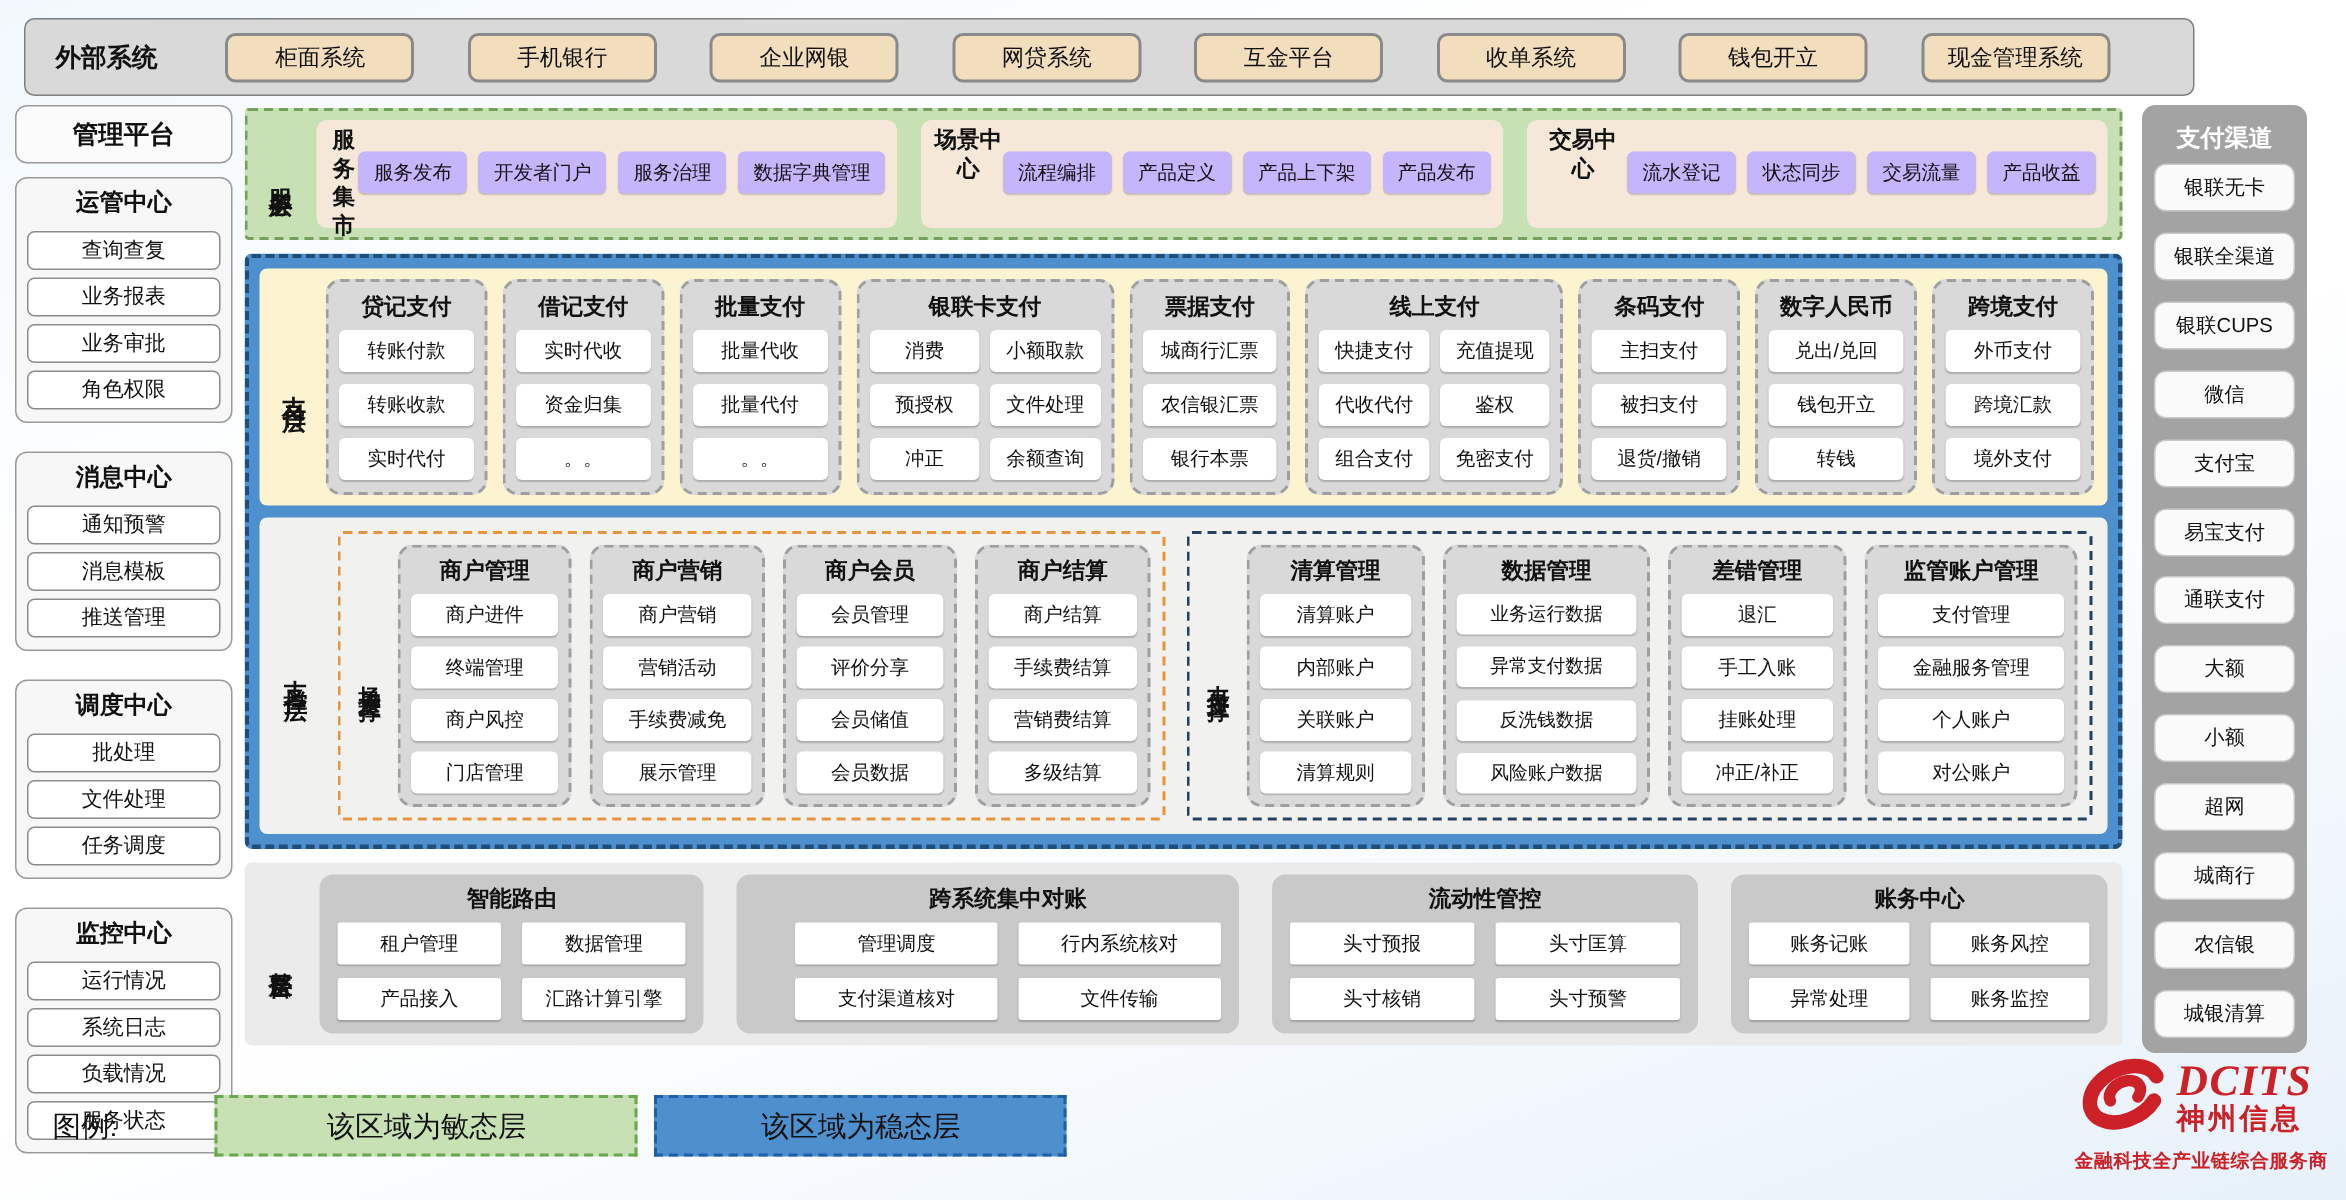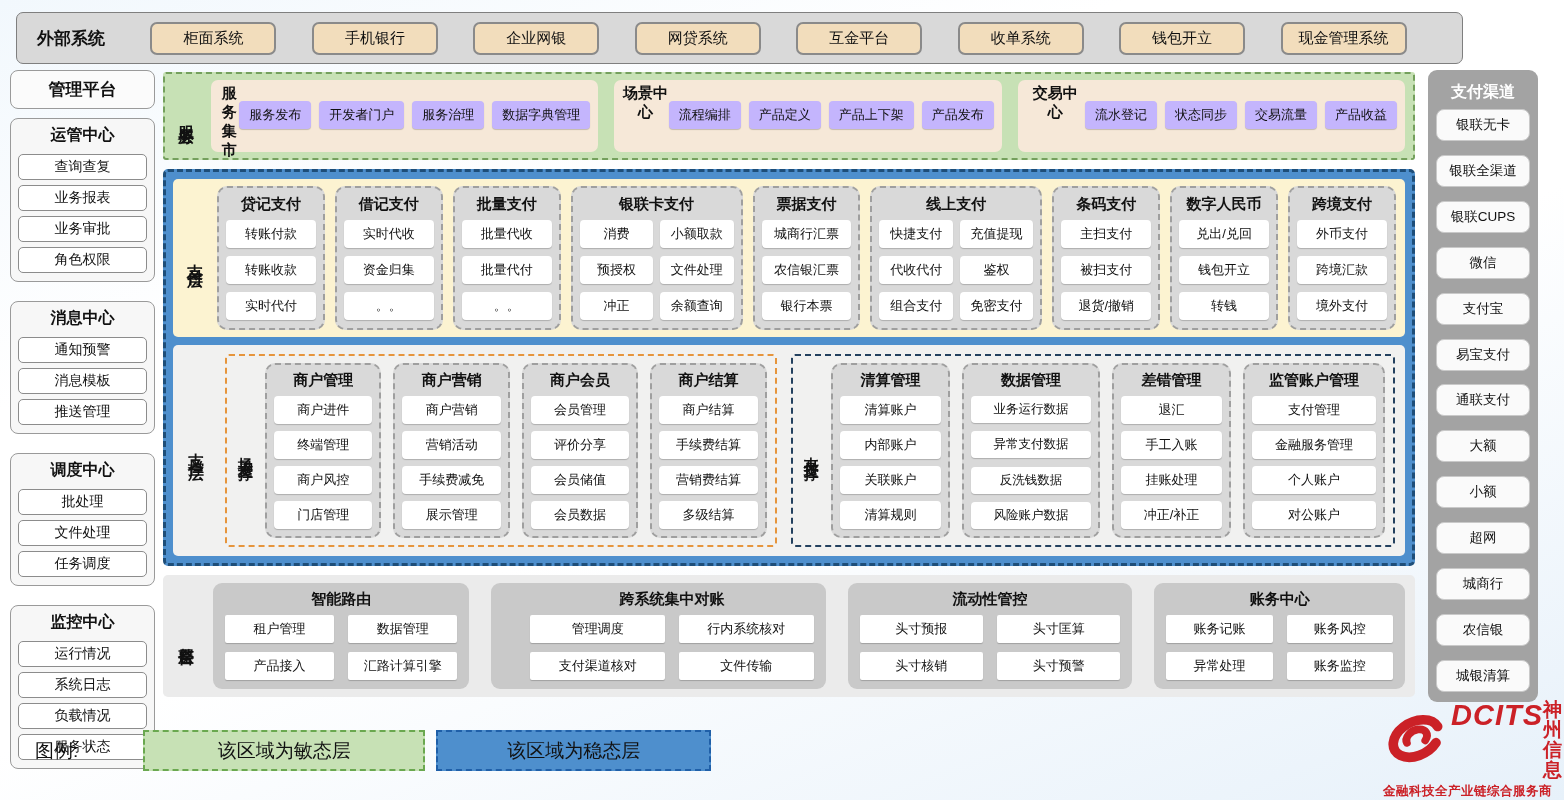--- a/index.html
+++ b/index.html
@@ -112,21 +112,21 @@
   .legend-agile { margin-left: 65px; width: 282px; height: 41px; background: #c7e1b5;
     border: 2px dashed #6aa84f; display: flex; align-items: center; justify-content: center;
     font-size: 19px; }
   .legend-stable { margin-left: 11px; width: 275px; height: 41px; background: #4e8fcd;
     border: 2px dashed #1f5fa8; display: flex; align-items: center; justify-content: center;
     font-size: 19px; }
 
   
   .logo { position: absolute; left: 1383px; top: 700px; width: 180px; }
   .logo-row { display: flex; align-items: center; }
-  .logo-texts { display: flex; flex-direction: row; line-height: 1.05; margin-left: 2px; }
+  .logo-texts { display: flex; flex-direction: column; line-height: 1.05; margin-left: 2px; font-family: Liberation Serif, serif; }
   .logo-brand { font-size: 29px; font-weight: bold; font-style: italic; color: #cb2127; letter-spacing: 1px; }
   .logo-cn { font-size: 19px; font-weight: bold; color: #cb2127; letter-spacing: 2px; }
   .logo-tagline { font-size: 12.5px; font-weight: bold; color: #cb2127; margin-top: 3px;
     white-space: nowrap; letter-spacing: 0.5px; }
 </style>
 </head>
 <body>
 
 <div class="topbar">
   <span class="topbar-label">外部系统</span>

